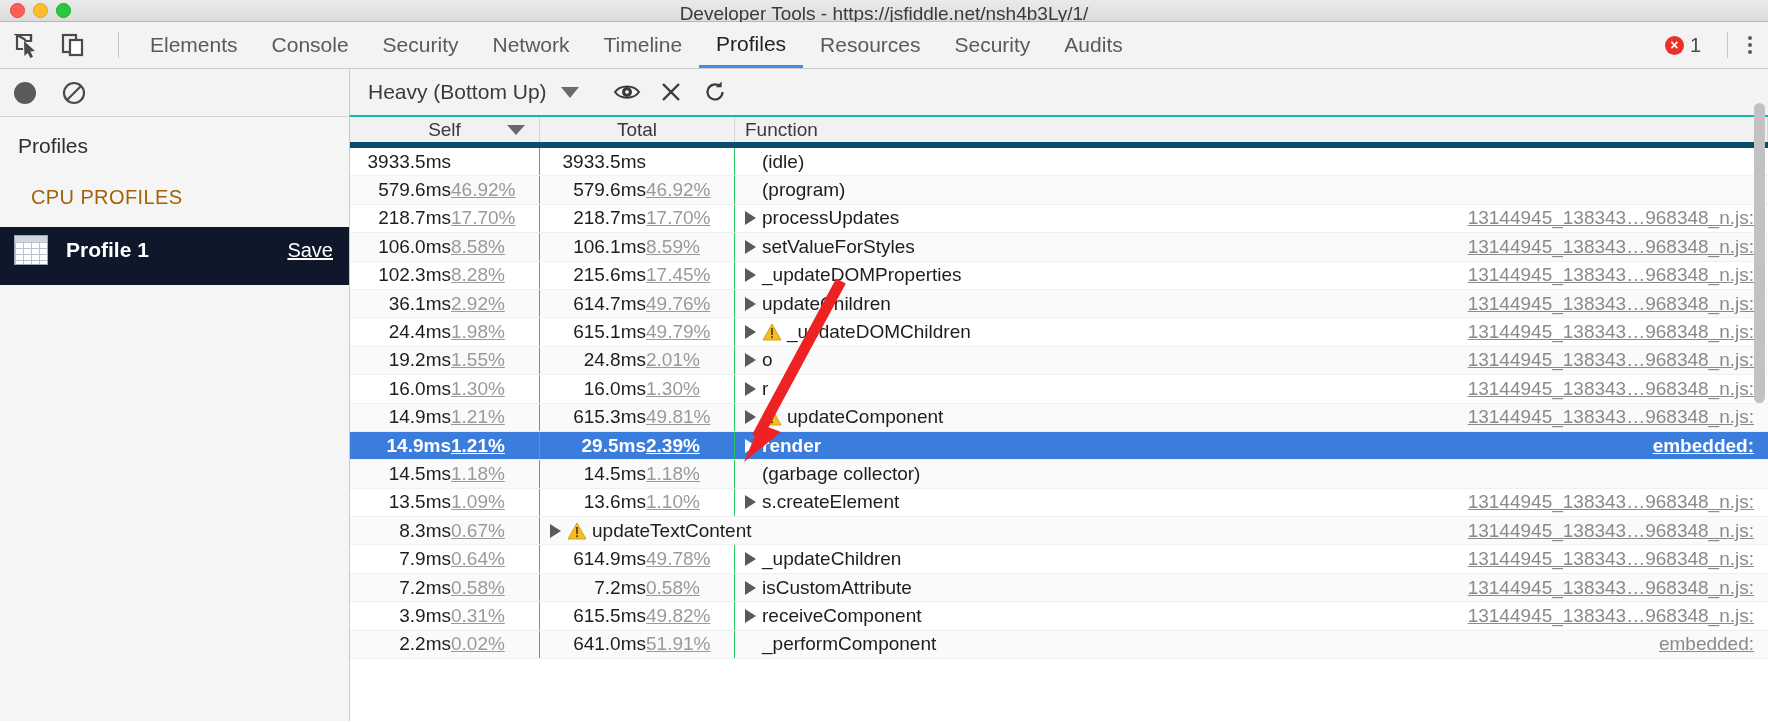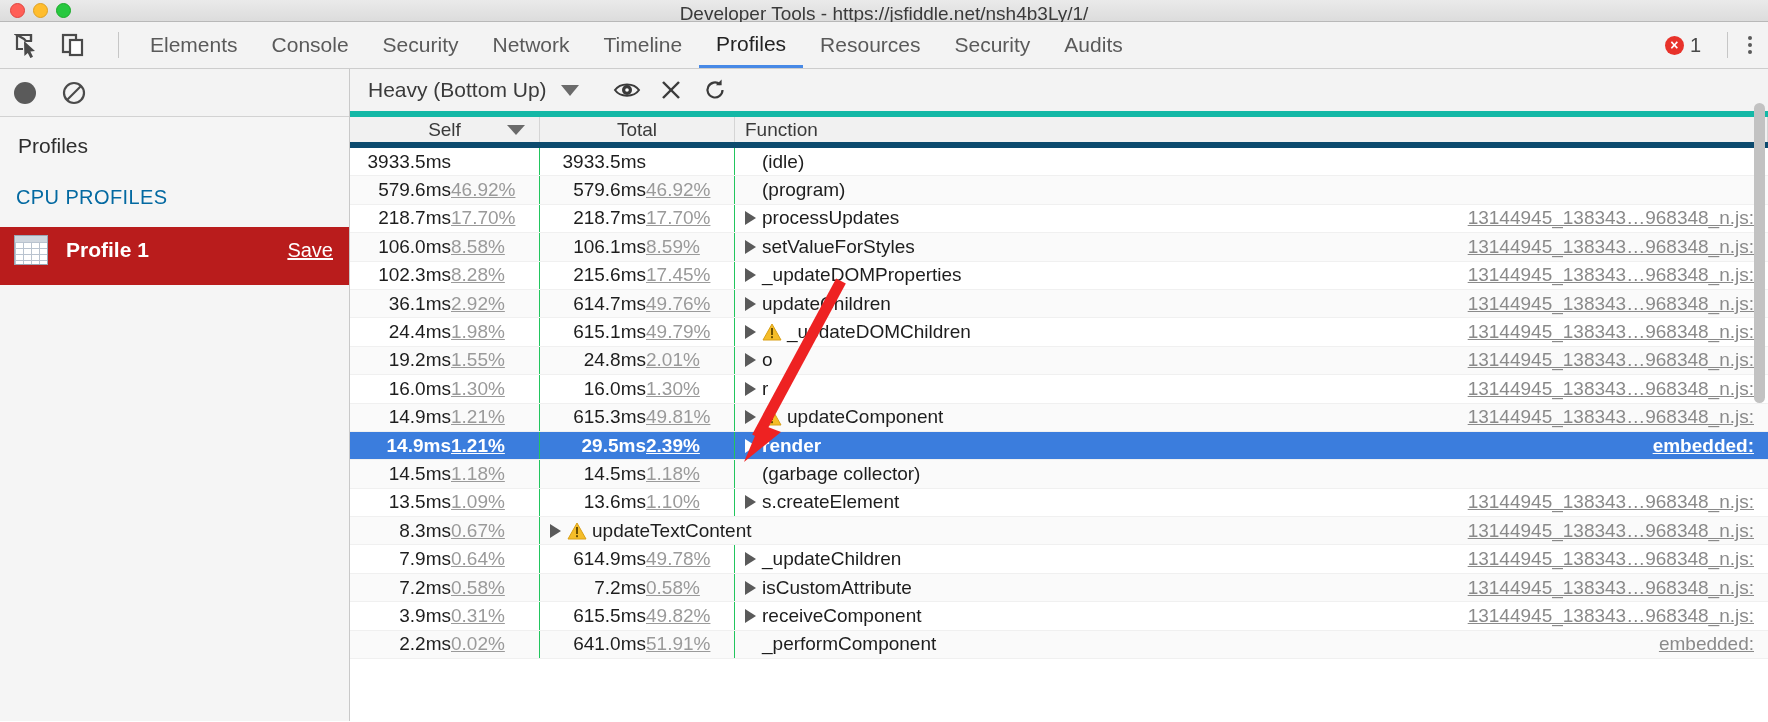--- a/index.html
+++ b/index.html
@@ -80,27 +80,27 @@
   }
   .left-toolbar {
     height: 48px; border-bottom: 1px solid #d2d2d2;
     display: flex; align-items: center; gap: 26px; padding-left: 14px;
     background: #f3f3f3;
   }
   .rec-dot { width: 22px; height: 22px; border-radius: 50%; background: #5a5a5a; cursor: pointer; }
   .clear-icon { width: 24px; height: 24px; cursor: pointer; }
   .left-title { font-size: 21px; color: #2e2e2e; padding: 17px 0 0 18px; }
   .section-label {
-    font-size: 20px; color: #0369a1; letter-spacing: 0.4px;
-    padding: 28px 0 0 16px;
+    font-size: 20px; color: #a16207; letter-spacing: 0.4px;
+    padding: 28px 0 0 31px;
   }
   .profile-item {
     margin-top: 18px;
     height: 58px;
-    background: #b91c1c;
+    background: #0f172a;
     display: flex; align-items: center;
     padding: 0 16px 12px 14px;
     cursor: pointer;
   }
   .profile-icon {
     width: 34px; height: 30px;
     background: #ffffff;
     border: 1px solid #9aa7b5;
     position: relative; overflow: hidden; flex: none;
   }
@@ -113,21 +113,21 @@
   .profile-icon::after {
     content: ""; position: absolute; left: 0; right: 0; top: 0; height: 6px;
     background: #cfd6de;
   }
   .profile-name { color: #fff; font-size: 21px; font-weight: bold; margin-left: 18px; flex: 1; }
   .profile-save { color: #fff; font-size: 20px; text-decoration: underline; cursor: pointer; }
 
   
   .right { flex: 1; display: flex; flex-direction: column; min-width: 0; position: relative; }
   .right-toolbar {
-    height: 48px; border-bottom: 6px solid #14b8a6;
+    height: 48px; border-bottom: 2px solid #14b8a6;
     background: #f3f3f3;
     display: flex; align-items: center; gap: 0; padding-left: 18px;
   }
   .view-select {
     font-size: 21px; color: #3a3a3a; display: flex; align-items: center; gap: 14px;
     cursor: pointer; margin-right: 26px;
   }
   .caret-down { width: 0; height: 0; border-left: 9px solid transparent; border-right: 9px solid transparent; border-top: 11px solid #6a6a6a; }
   .tbtn { width: 44px; height: 40px; display: flex; align-items: center; justify-content: center; cursor: pointer; }
 

